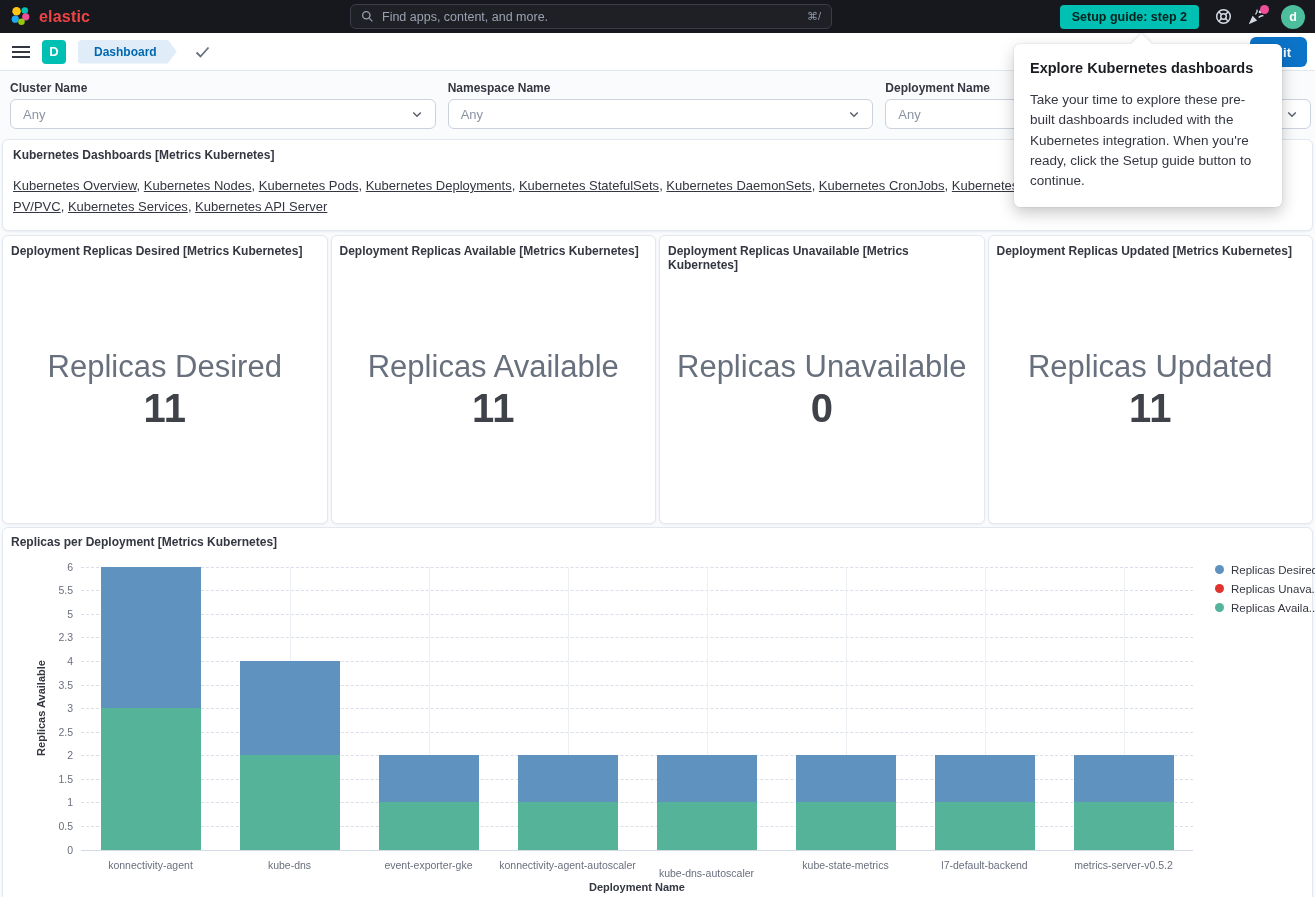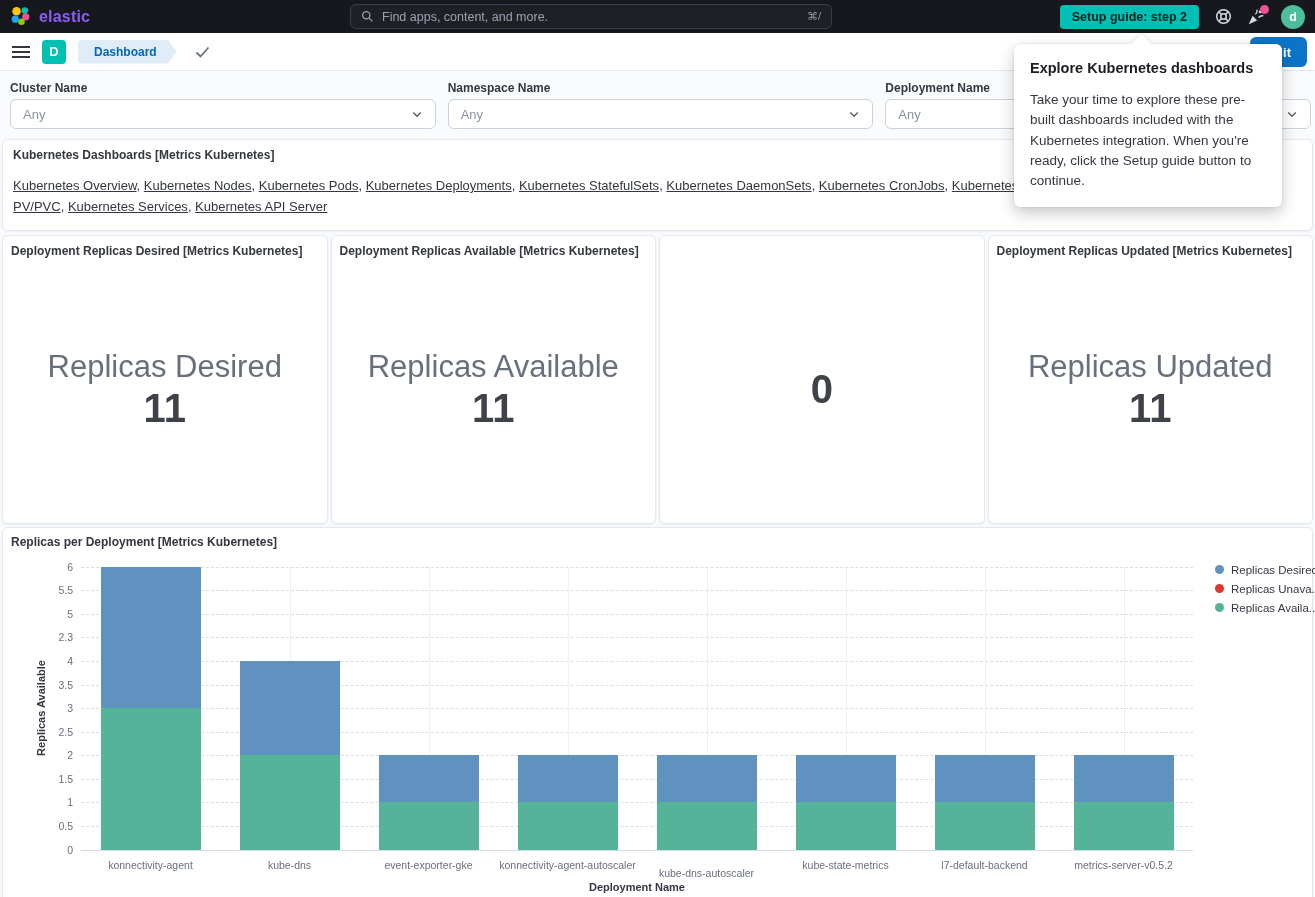--- a/index.html
+++ b/index.html
@@ -4,21 +4,21 @@
 <style>
   * { box-sizing: border-box; margin: 0; padding: 0; }
   html,body { width:1315px; height:897px; }
   body {
     font-family: "Liberation Sans", "DejaVu Sans", sans-serif;
     background:#FAFBFD; position:relative; overflow:hidden; color:#343741;
   }
   
   .topbar { height:33px; background:#17181D; display:flex; align-items:center; padding:0 10px; position:relative; }
   .brand { display:flex; align-items:center; gap:8px; }
-  .brand-name { color:#8b5cf6; font-size:16px; font-weight:600; letter-spacing:.2px; }
+  .brand-name { color:#ef4444; font-size:16px; font-weight:600; letter-spacing:.2px; }
   .searchbox {
     position:absolute; left:350px; top:4px; width:482px; height:25px;
     background:#1E2026; border:1px solid #3B3E48; border-radius:6px;
     display:flex; align-items:center; padding:0 10px; gap:8px;
   }
   .searchbox input {
     background:transparent; border:none; outline:none; color:#D4DAE5;
     font-size:12.5px; flex:1; font-family:inherit;
   }
   .searchbox input::placeholder { color:#9AA2B1; }
@@ -222,21 +222,23 @@
       </div>
     </div>
     <div class="panel metric-panel">
       <div class="panel-title">Deployment Replicas Available [Metrics Kubernetes]</div>
       <div class="metric-center">
         <div class="metric-label">Replicas Available</div>
         <div class="metric-value">11</div>
       </div>
     </div>
     <div class="panel metric-panel">
+      <div class="panel-title">Deployment Replicas Unavailable [Metrics Kubernetes]</div>
       <div class="metric-center">
+        <div class="metric-label">Replicas Unavailable</div>
         <div class="metric-value">0</div>
       </div>
     </div>
     <div class="panel metric-panel">
       <div class="panel-title">Deployment Replicas Updated [Metrics Kubernetes]</div>
       <div class="metric-center">
         <div class="metric-label">Replicas Updated</div>
         <div class="metric-value">11</div>
       </div>
     </div>

